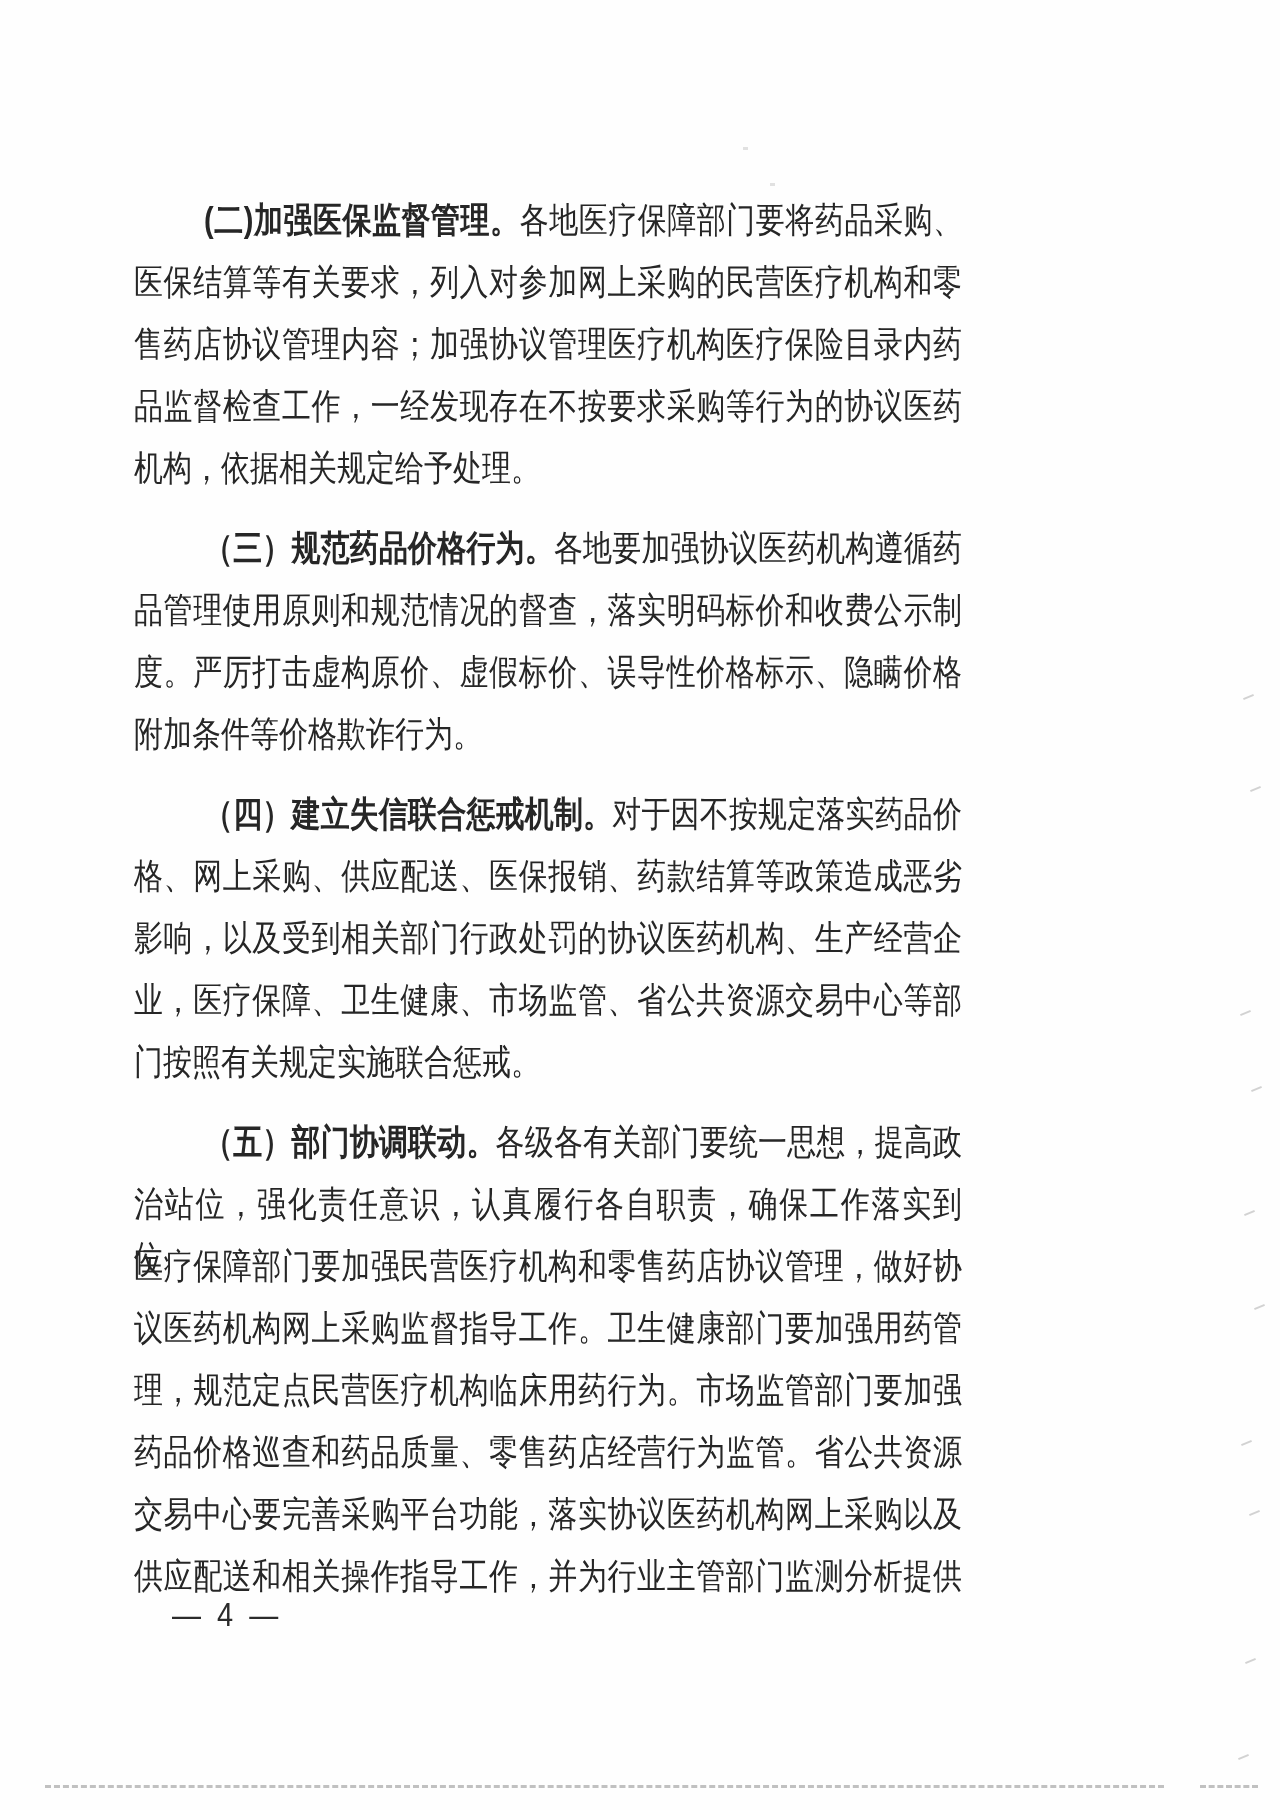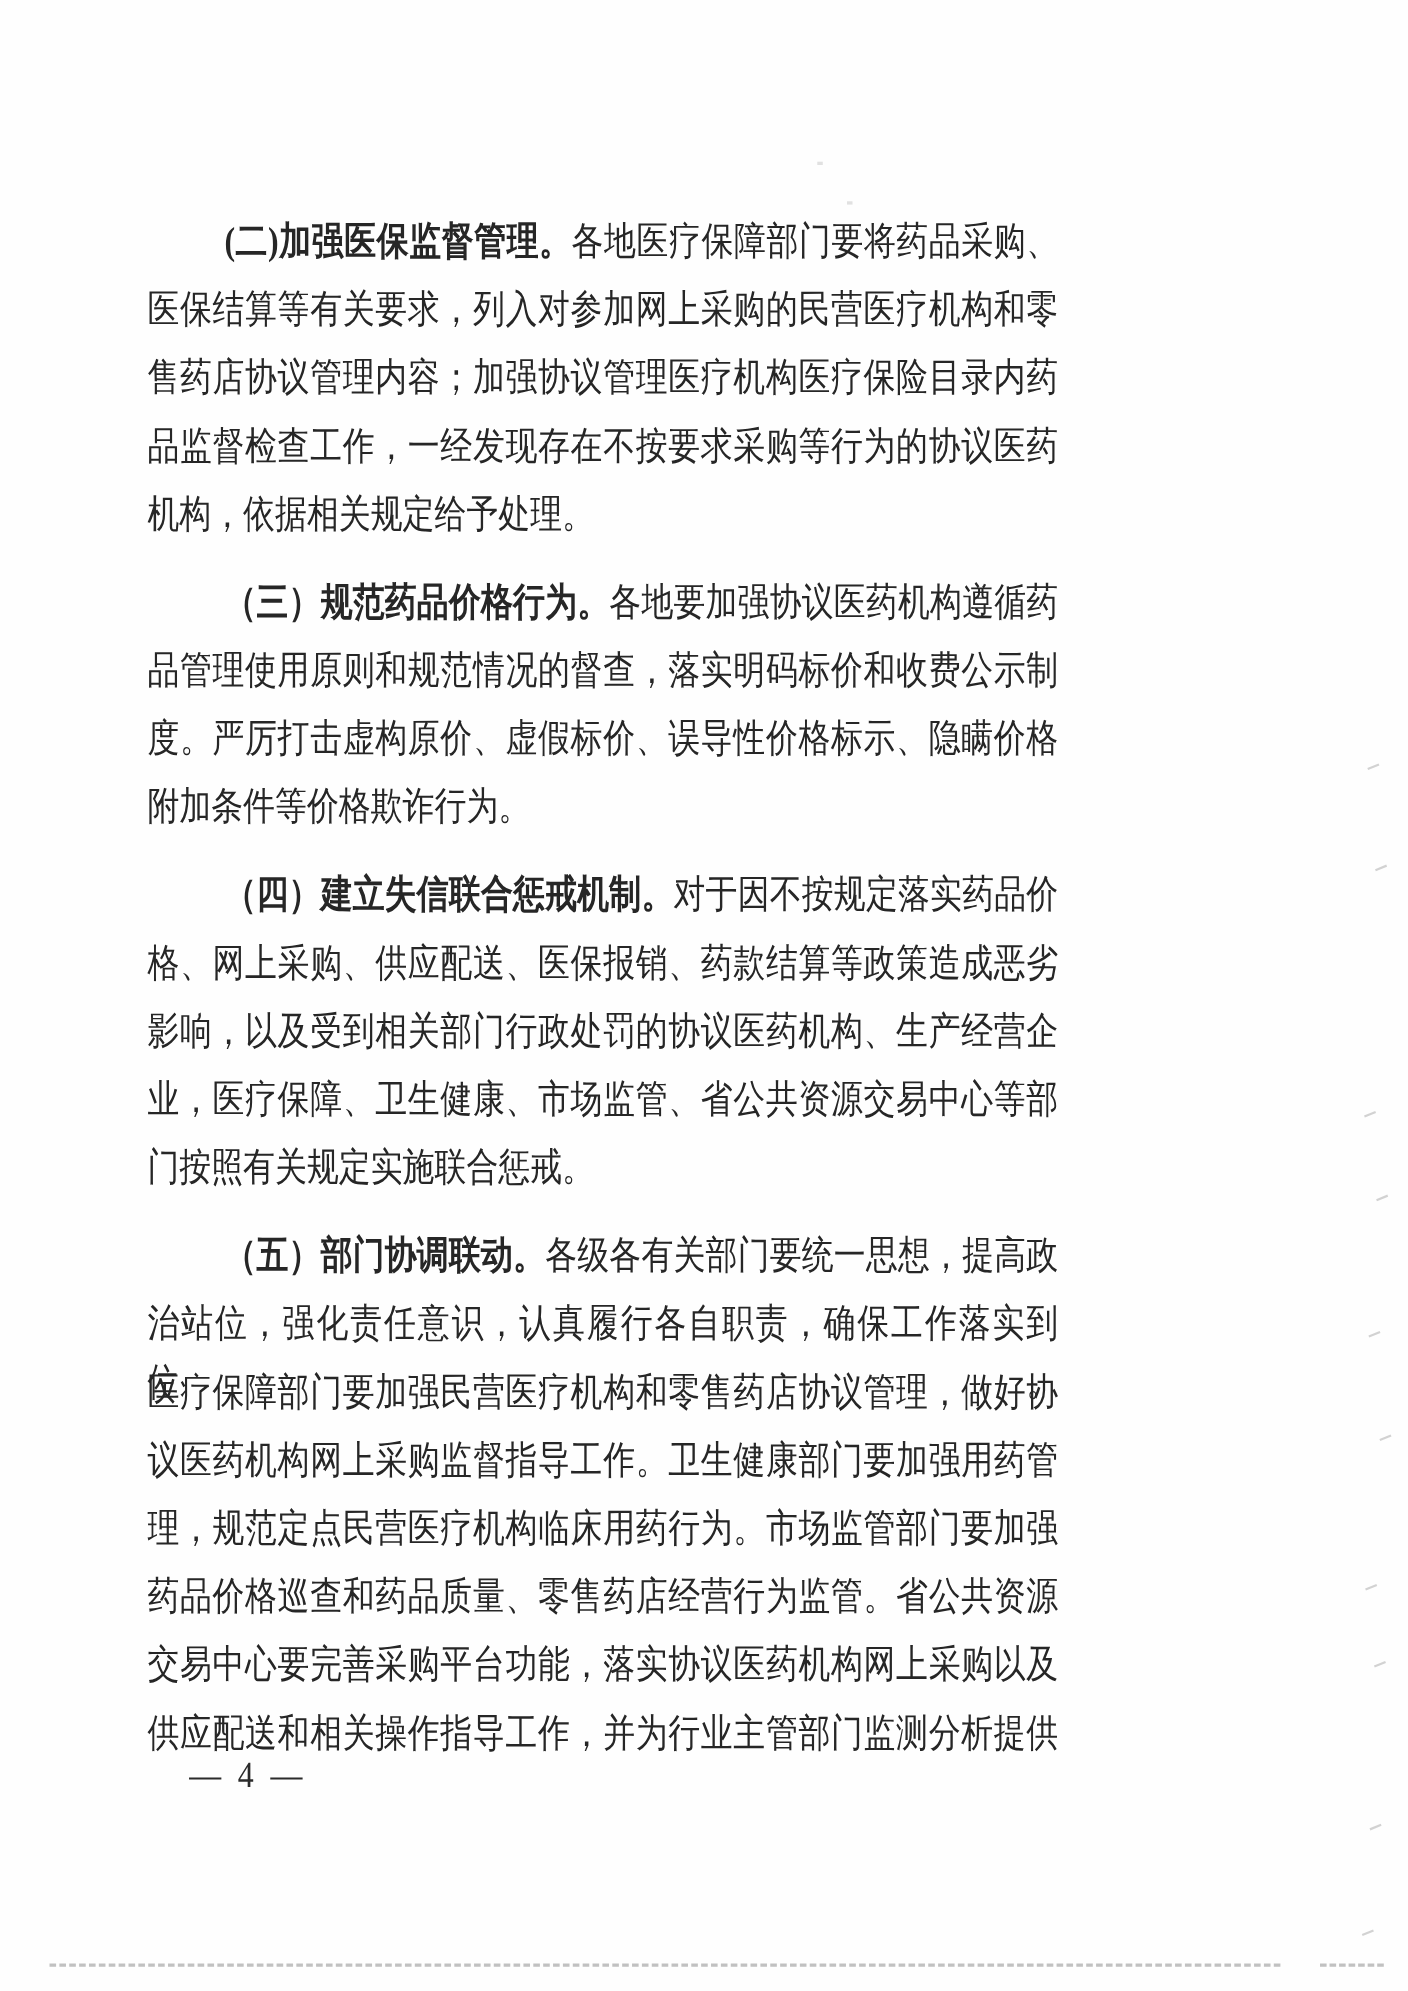--- a/index.html
+++ b/index.html
@@ -6,21 +6,21 @@
     margin: 0;
     padding: 0;
     background: #ffffff;
   }
   .page {
     position: relative;
     width: 1280px;
     height: 1810px;
     background: #fefefe;
     overflow: hidden;
-    font-family: Liberation Serif, serif;
+    font-family: Liberation Sans, sans-serif;
   }
   .text-line {
     position: absolute;
     left: 134px;
     width: 828px;
     font-size: 29px;
     line-height: 44px;
     color: #262626;
     transform: scale(1, 1.22);
     transform-origin: 0 0;

